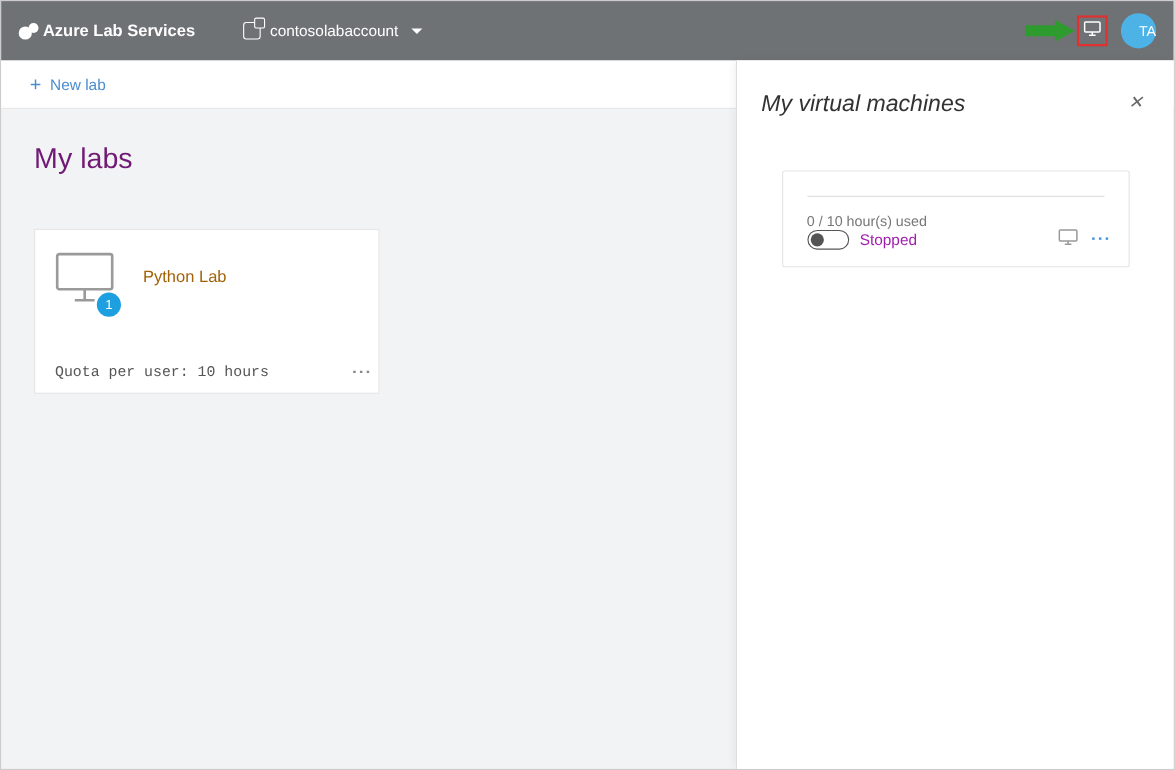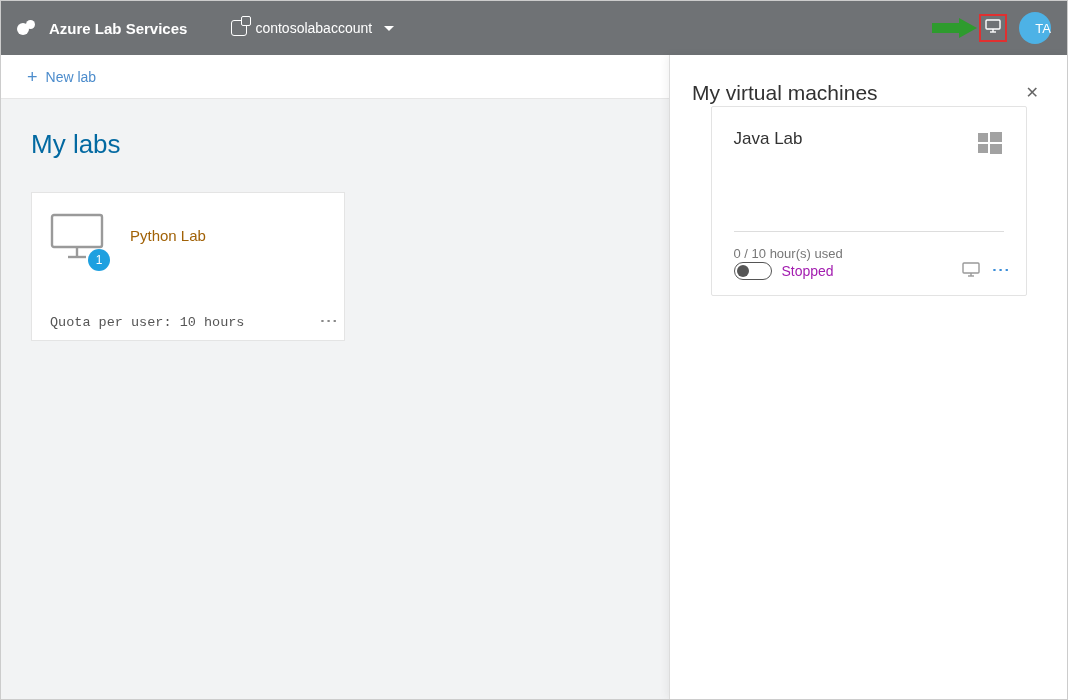--- a/index.html
+++ b/index.html
@@ -16,22 +16,21 @@
   .topbar {
     background: #6f7275;
     height: 54px;
     display: flex;
     align-items: center;
     padding: 0 16px;
     color: #fff;
   }
   .brand {
     display: flex;
-    align-items: flex-start;
-    gap: 10px;
+    align-items: flex-end;
     font-size: 15px;
     font-weight: 600;
   }
   .brand-icon {
     width: 22px;
     height: 16px;
     position: relative;
   }
   .brand-icon::before, .brand-icon::after {
     content: "";
@@ -133,22 +132,22 @@
     cursor: pointer;
   }
   .plus-icon { font-size: 18px; font-weight: 300; line-height: 1; }
   
   .main {
     padding: 30px;
   }
   .page-title {
     font-size: 26px;
     font-weight: 400;
-    color: #0369a1;
-    margin-bottom: 32px;
+    color: #701a75;
+    margin-bottom: 48px;
   }
   .lab-card {
     width: 314px;
     background: #fff;
     border: 1px solid #e4e4e4;
     padding: 20px 18px 8px 18px;
     position: relative;
   }
   .lab-card-top {
     display:flex;
@@ -197,21 +196,23 @@
     width: 398px;
     height: calc(100% - 54px);
     background: #fff;
     border-left: 1px solid #dcdcdc;
     box-shadow: -2px 0 8px rgba(0,0,0,0.06);
     padding: 24px 22px;
   }
   .panel-header {
     display:flex;
     justify-content:space-between;
-    align-items:center;
+    align-items:flex-end;
+    margin-bottom: 48px;
+    font-style: italic;
   }
   .panel-title {
     font-size: 21px;
     font-weight: 400;
     color:#323232;
   }
   .close-btn {
     font-size: 16px;
     color:#666;
     cursor:pointer;
@@ -333,31 +334,20 @@
 
 <div class="panel">
   <div class="panel-header">
     <div class="panel-title">My virtual machines</div>
     <div class="close-btn">
       <span>✕</span>
     </div>
   </div>
 
   <div class="vm-card">
-    <div class="vm-top">
-      <div class="vm-name">Java Lab</div>
-      <span class="win-icon">
-        <svg width="28" height="28" viewBox="0 0 28 28" fill="#a2a2a2">
-          <rect x="2" y="4" width="10" height="9"></rect>
-          <rect x="14" y="3" width="12" height="10"></rect>
-          <rect x="2" y="15" width="10" height="9"></rect>
-          <rect x="14" y="15" width="12" height="10"></rect>
-        </svg>
-      </span>
-    </div>
     <hr class="vm-hr">
     <div class="vm-usage">0 / 10 hour(s) used</div>
     <div class="vm-bottom">
       <div class="toggle"></div>
       <div class="vm-status">Stopped</div>
       <div class="vm-actions">
         <span class="small-monitor">
           <svg width="18" height="15" viewBox="0 0 18 15" fill="none" stroke-width="1.4">
             <rect x="1" y="1" width="16" height="10" rx="1"></rect>
             <line x1="6" y1="14" x2="12" y2="14"></line>

